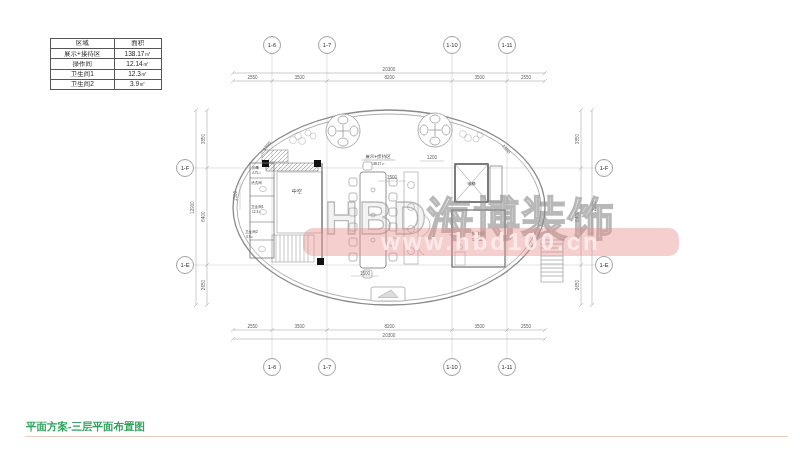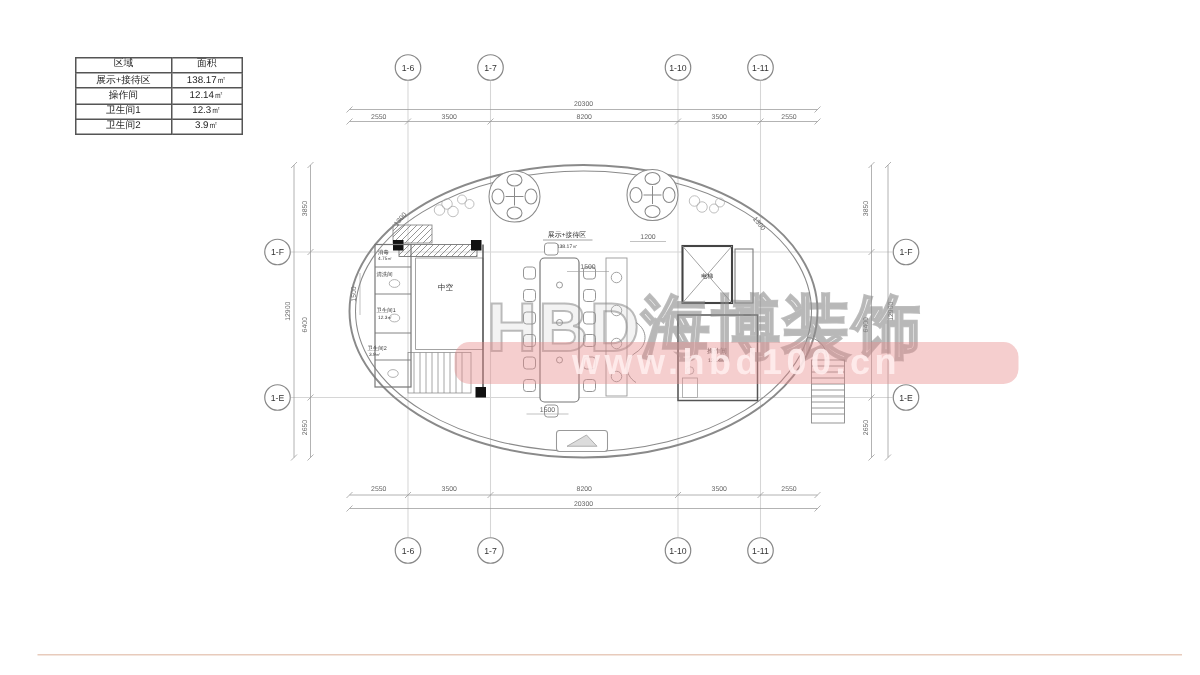--- a/index.html
+++ b/index.html
@@ -342,15 +342,16 @@
       <text class="dimtxt" x="268" y="147" text-anchor="middle" stroke="none" transform="rotate(-50 268 147)">1300</text>
       <text class="dimtxt" x="505" y="150" text-anchor="middle" stroke="none" transform="rotate(50 505 150)">1300</text>
     </g>
   </svg>
 
   <div class="wm-brand">HBD海博装饰</div>
   <div class="wm-band">
     <span>www.hbd100.cn</span>
   </div>
 
+  <div class="footer-cn">平面方案-三层平面布置图</div>
   <div class="footer-line"></div>
 
 </div>
 
 </body></html>

